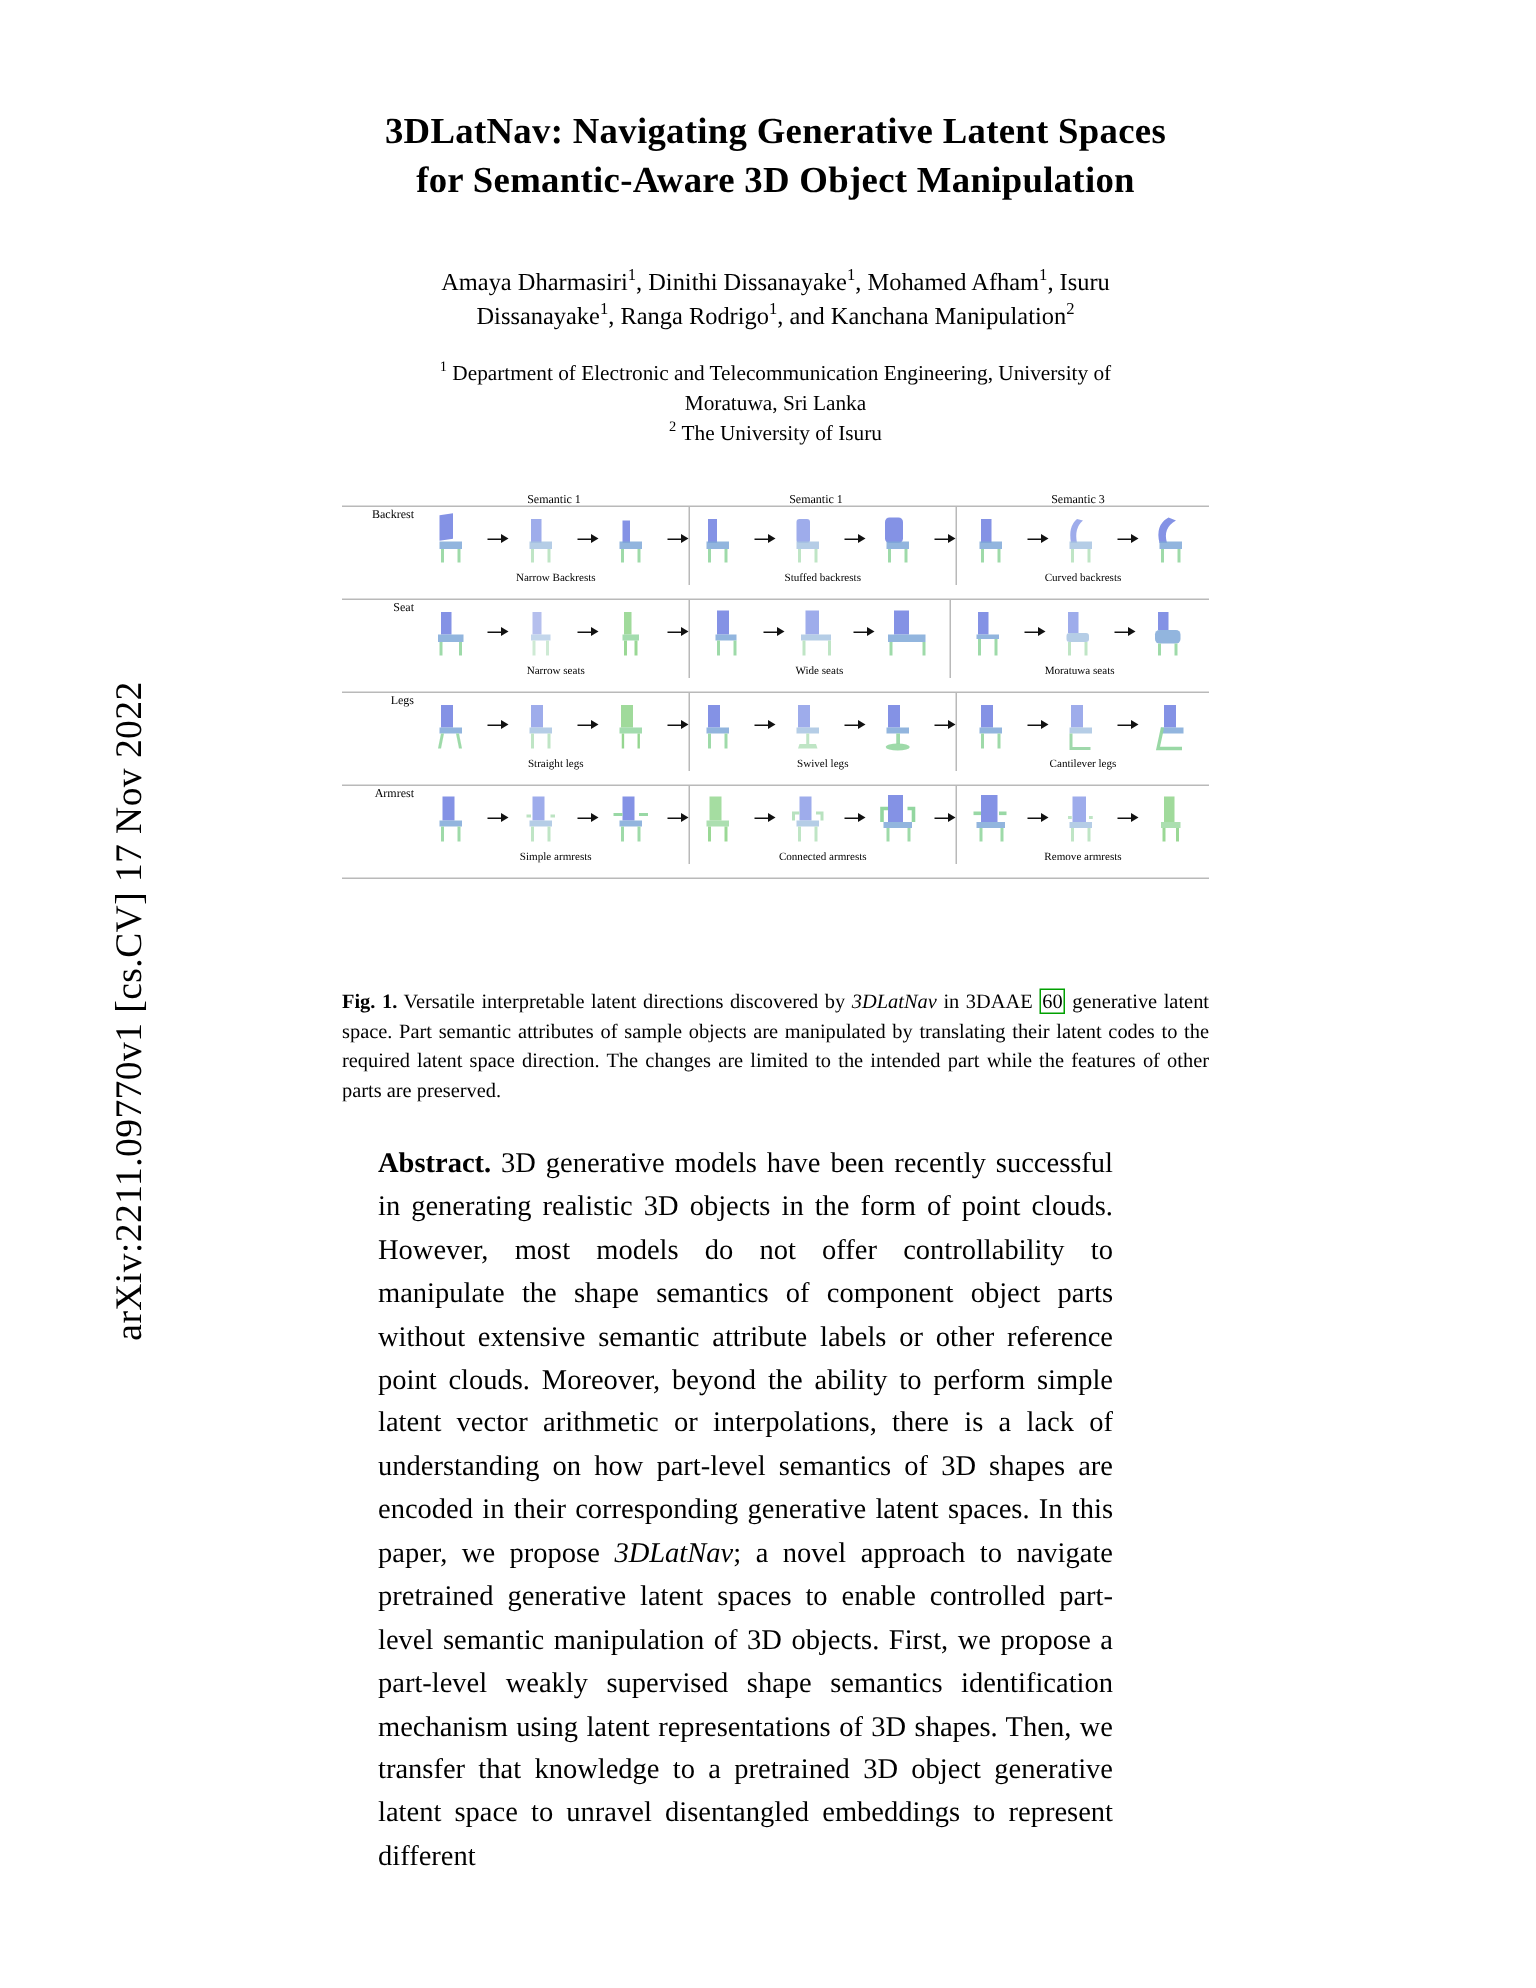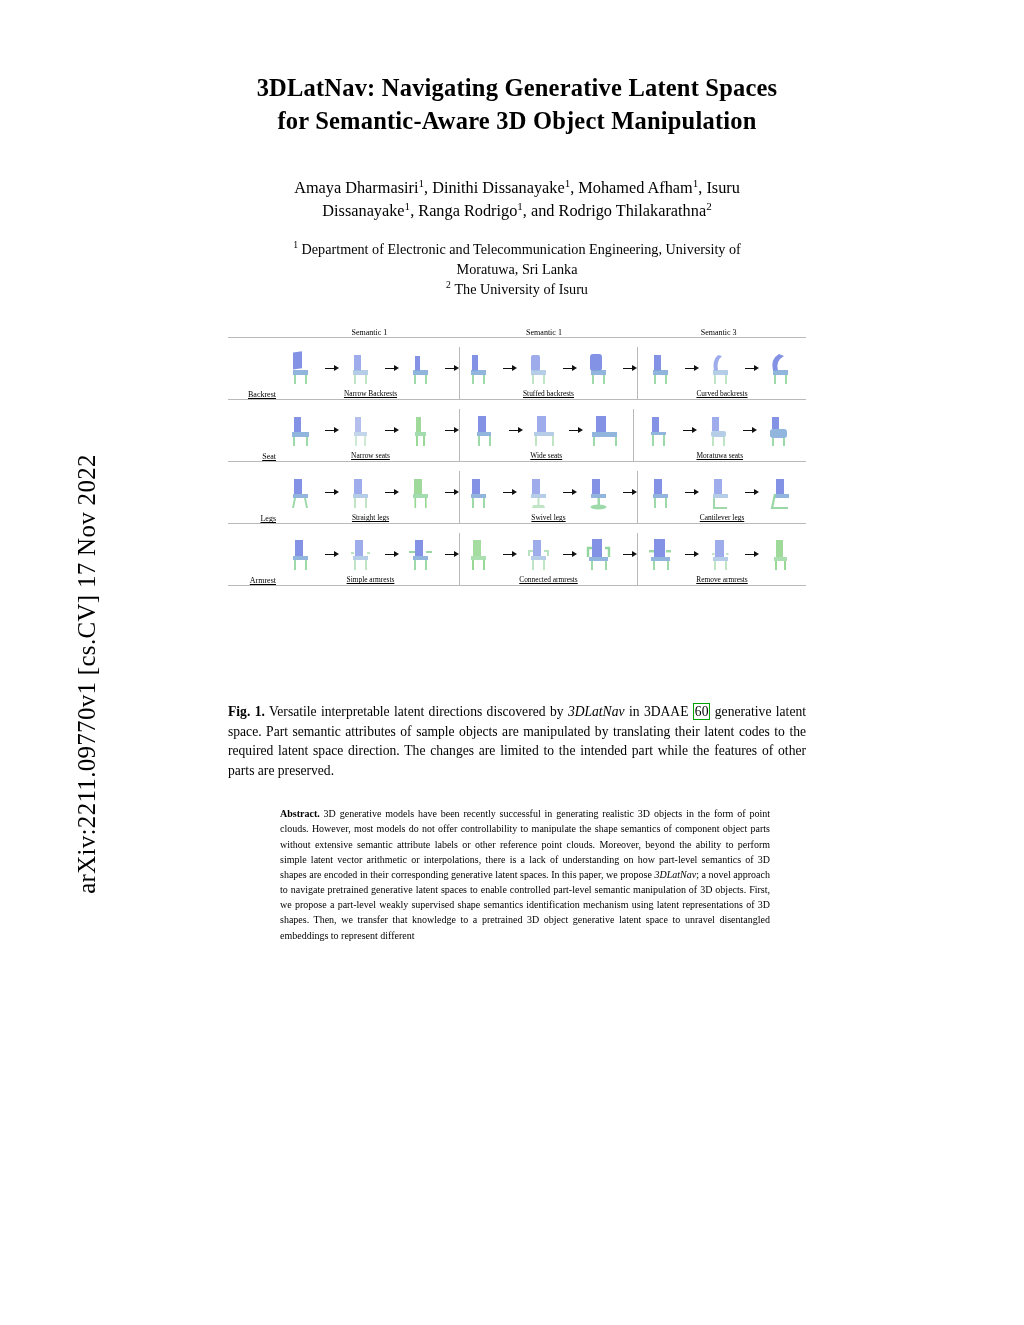--- a/index.html
+++ b/index.html
@@ -84,24 +84,23 @@
   .fig-col-heads .ch {
     flex: 1 1 0;
     text-align: center;
   }
   .fig-grid {
     border-top: 1px solid #b9b9b9;
     border-bottom: 1px solid #b9b9b9;
   }
   .fig-row {
     display: flex;
-    align-items: flex-end;
+    align-items: flex-start;
     border-bottom: 1px solid #b9b9b9;
     height: 61px;
-    text-decoration: underline;
   }
   .fig-row:last-child { border-bottom: none; }
   .row-label {
     width: 54px;
     flex: none;
     font-size: 8px;
     display: flex;
     align-items: center;
     justify-content: flex-end;
     padding-right: 6px;
@@ -148,60 +147,60 @@
     position: absolute;
     right: 0; top: 0.5px;
     border-left: 5px solid #111;
     border-top: 3.5px solid transparent;
     border-bottom: 3.5px solid transparent;
   }
   .chair { width: 40px; height: 40px; flex: none; }
 
   
   #fig-caption {
-    margin-top: 116px;
+    margin-top: 72px;
     font-size: 13.6px;
     line-height: 1.43;
     text-align: justify;
   }
   #fig-caption .bold { font-weight: bold; }
   #fig-caption .ital { font-style: italic; }
   .citebox {
     border: 1px solid #00a000;
     padding: 0 1px;
     color: #000;
   }
 
   
   #abstract {
     margin-top: 26px;
-    margin-left: 52px;
+    margin-left: 24px;
     width: 490px;
-    font-size: 10px;
+    font-size: 19px;
     line-height: 1.52;
     text-align: justify;
   }
   #abstract .bold { font-weight: bold; }
   #abstract .ital { font-style: italic; }
 </style>
 </head>
 <body>
 
 <div id="arxiv-stamp">arXiv:2211.09770v1  [cs.CV]  17 Nov 2022</div>
 
 <div id="page">
 
   <div id="title">
     <span class="line">3DLatNav: Navigating Generative Latent Spaces</span>
     <span class="line">for Semantic-Aware 3D Object Manipulation</span>
   </div>
 
   <div id="authors">
     <span class="line"><span>Amaya Dharmasiri</span><sup>1</sup><span>, Dinithi Dissanayake</span><sup>1</sup><span>, Mohamed Afham</span><sup>1</sup><span>, Isuru</span></span>
-    <span class="line"><span>Dissanayake</span><sup>1</sup><span>, Ranga Rodrigo</span><sup>1</sup><span>, and Rodrigo Thilakarathna</span><sup>2</sup></span>
+    <span class="line"><span>Dissanayake</span><sup>1</sup><span>, Ranga Rodrigo</span><sup>1</sup><span>, and Kanchana Manipulation</span><sup>2</sup></span>
   </div>
 
   <div id="affiliations">
     <span class="aff-line"><sup>1</sup>&nbsp;<span>Department of Electronic and Telecommunication Engineering, University of</span></span>
     <span class="aff-line">Moratuwa, Sri Lanka</span>
     <span class="aff-line"><sup>2</sup>&nbsp;<span>The University of Isuru</span></span>
   </div>
 
   <div id="figure">
 

